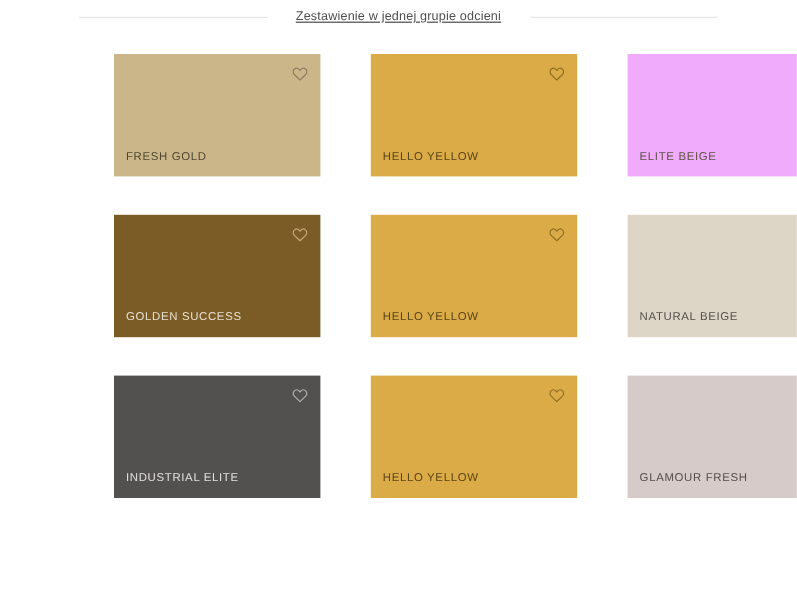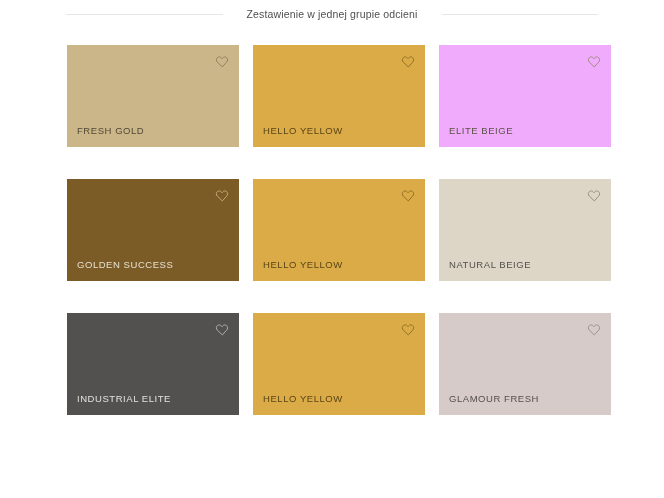--- a/index.html
+++ b/index.html
@@ -29,20 +29,21 @@
   .section {
     width: 100%;
   }
 
   .section-header {
     display: flex;
     align-items: center;
     gap: 20px;
     padding: 0 66px;
     height: 28px;
+    text-decoration: underline;
   }
 
   .section-rule {
     flex: 1 1 auto;
     height: 1px;
     background: #e6e6e6;
   }
 
   .section-title {
     flex: 0 0 auto;
@@ -61,20 +62,21 @@
     padding: 17px 53px 0 67px;
   }
 
   .swatch-card {
     position: relative;
     width: 172px;
     height: 102px;
     cursor: pointer;
     overflow: hidden;
     flex: 0 0 auto;
+    margin-left: 28px;
   }
 
   .swatch-fav {
     position: absolute;
     top: 9px;
     right: 9px;
     width: 16px;
     height: 16px;
     display: flex;
     align-items: center;

